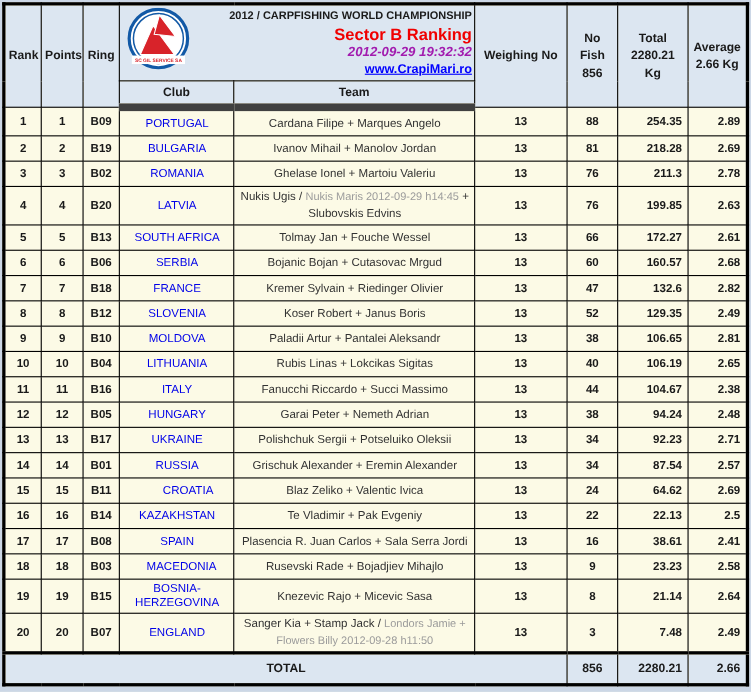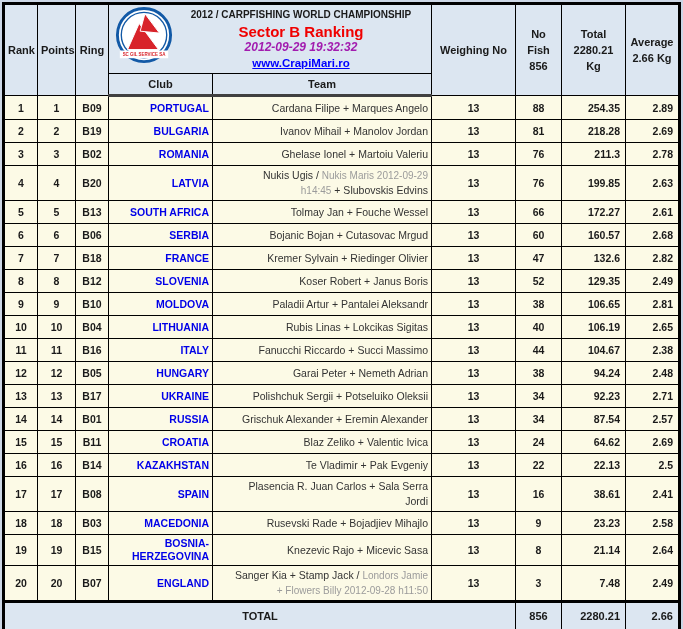--- a/index.html
+++ b/index.html
@@ -32,43 +32,43 @@
   
   .rtable thead th{
     background:#dce6f1;
     font-weight:bold;
     text-align:center;
     vertical-align:middle;
     font-size:11px;
   }
   tr.hrow1{height:62px}
   tr.hrow2{height:22px}
-  tr.hrow2 th{border-bottom:3px solid #404040;}
+  tr.hrow2 th{border-bottom:7px solid #404040;}
   th.titlecell{padding:2px 2px;}
   .title-wrap{position:relative;min-height:58px;}
   .logo{
     position:absolute;left:4px;top:0px;width:58px;height:58px;
   }
-  .titles{margin-left:62px;text-align:center;}
+  .titles{margin-left:62px;text-align:right;}
   .t1{font-size:10px;font-weight:bold;color:#1a1a1a;letter-spacing:0px;}
   .t2{font-size:15px;font-weight:bold;line-height:17px;}
   .t3{font-size:12px;font-weight:bold;font-style:italic;color:#a21caf;line-height:15px;}
   .t4{font-size:11.5px;font-weight:bold;text-decoration:underline;cursor:pointer;line-height:15px;display:inline-block;}
   .two-line{line-height:13px;padding-top:1px;}
 
   
   .rtable tbody td{height:18px;background:#fcfae6;}
   td.c-rank,td.c-points,td.c-ring,td.c-weigh,td.c-fish{
     text-align:center;font-weight:bold;
   }
   td.c-club{
-    font-weight:bold;text-align:right;padding-left:4px;line-height:13px;
+    font-weight:normal;text-align:center;padding-left:4px;line-height:13px;
   }
   td.c-team{
-    text-align:right;color:#333;font-weight:normal;padding-left:19px;line-height:15px;
+    text-align:center;color:#333;font-weight:normal;padding-left:4px;line-height:15px;
   }
   td.c-total,td.c-avg{text-align:right;font-weight:bold;padding-right:5px;}
   .note{font-size:10px;}
 
   
   tr.totalrow td{
     background:#dce6f1;height:22px;font-weight:bold;text-align:center;
     border-top:3px solid #000;font-size:11px;vertical-align:middle;
   }
   tr.totalrow td.t-num{text-align:center;}

